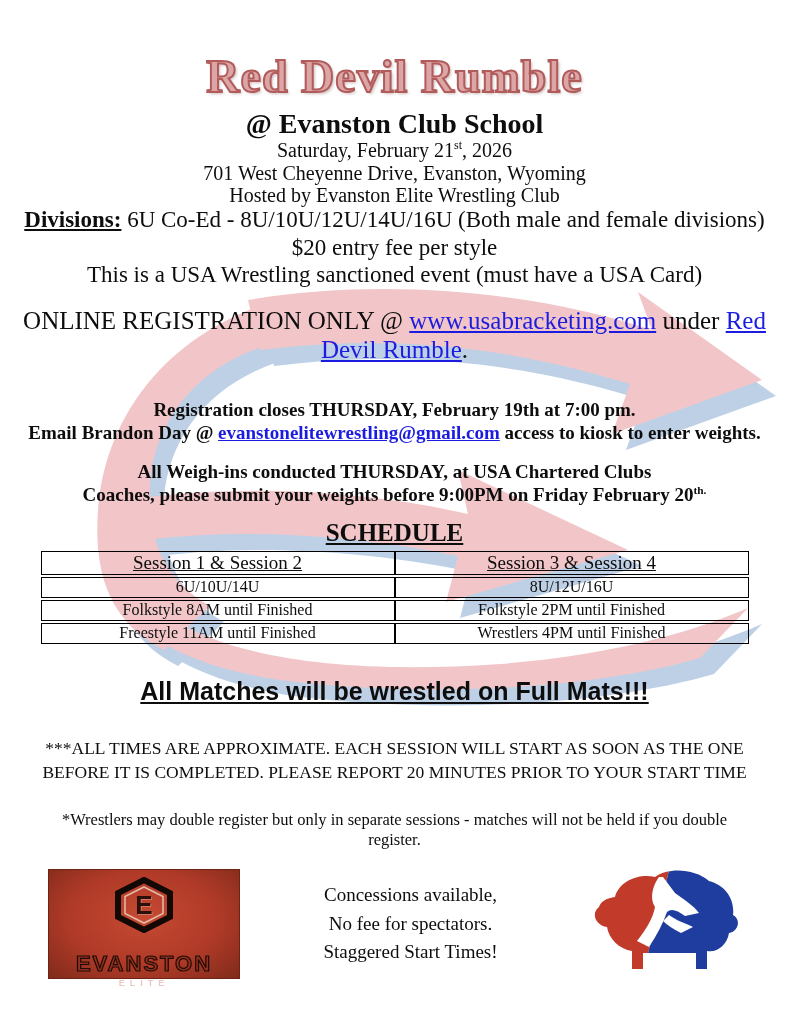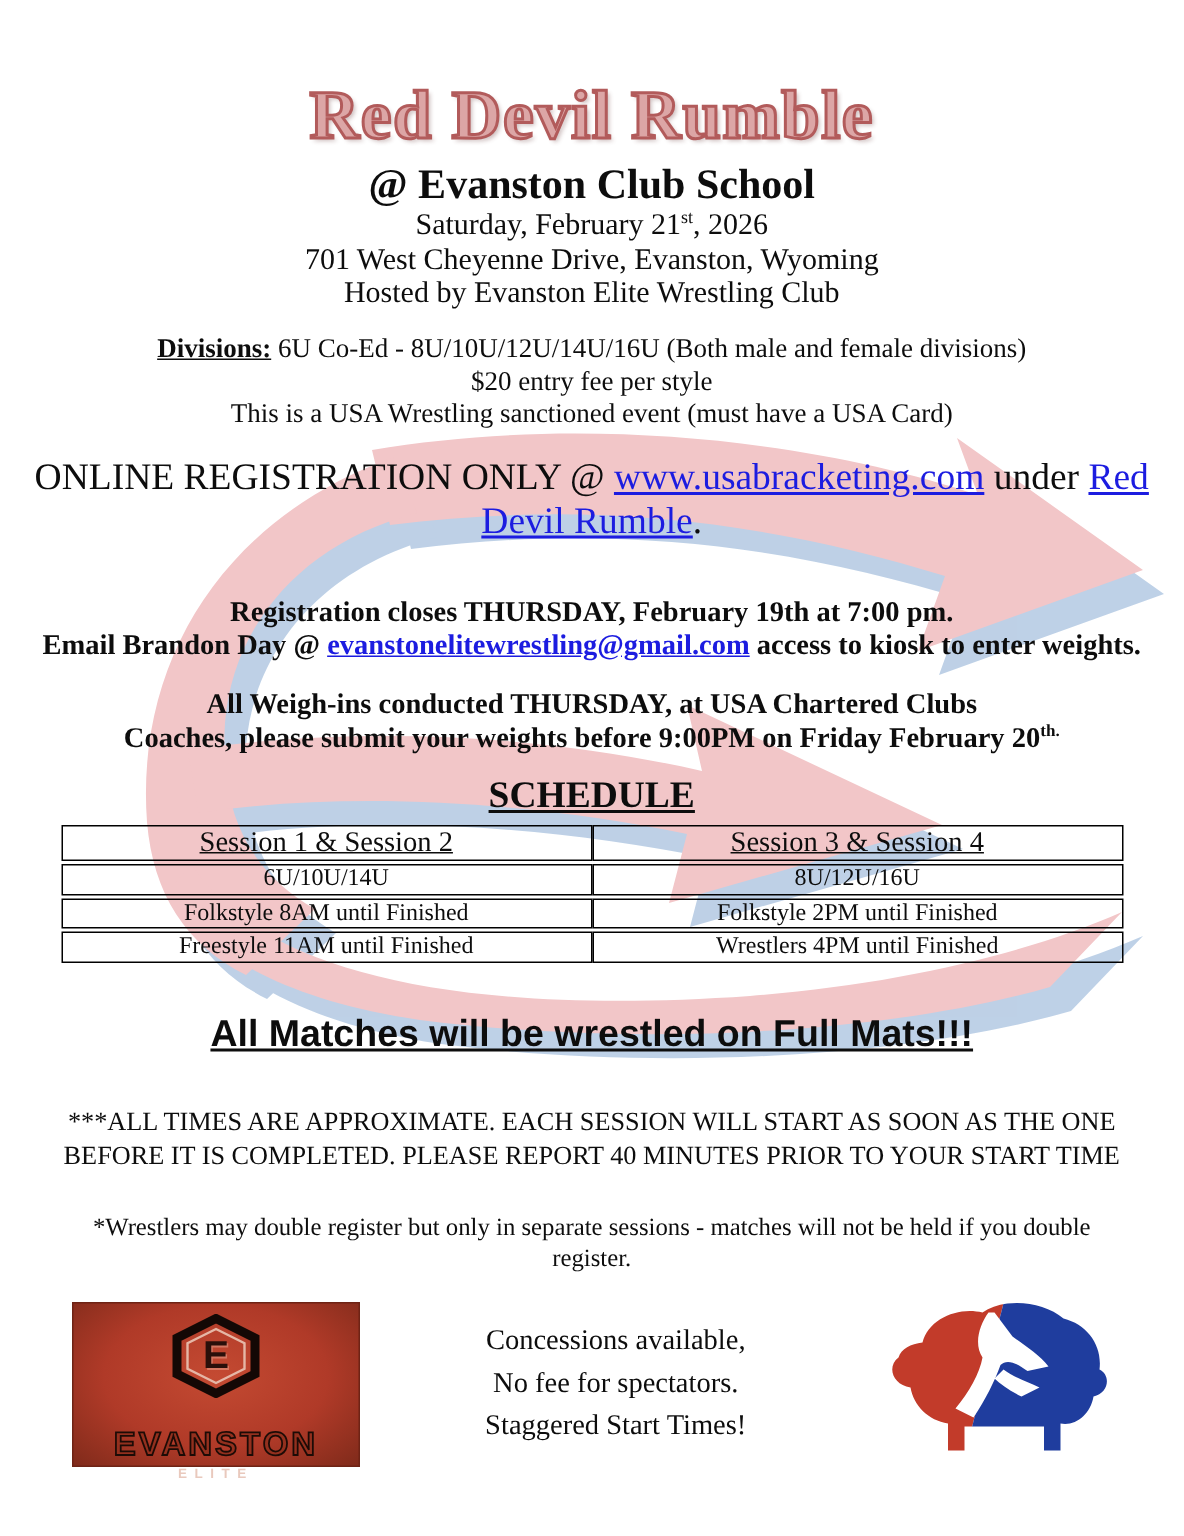--- a/index.html
+++ b/index.html
@@ -30,21 +30,21 @@
     color:var(--title-fill);
     -webkit-text-stroke:2px var(--title-stroke);
     text-shadow:2px 2px 3px rgba(90,40,40,0.30);
     letter-spacing:1px;
     margin-bottom:7px;
   }
   .venue{font-size:28px;font-weight:bold;line-height:1.12;}
   .info-line{font-size:20px;line-height:1.12;}
   sup.sm{font-size:0.6em;vertical-align:super;line-height:0;}
 
-  .divisions-block{margin-top:16px;font-size:18px;line-height:1.18;}
+  .divisions-block{font-size:23px;line-height:1.18;}
   .divisions-label{font-weight:bold;text-decoration:underline;}
 
   .online-line{margin-top:19px;font-size:25px;font-weight:normal;line-height:1.15;text-align:center;}
   a.doc-link{color:var(--link);text-decoration:underline;cursor:pointer;}
 
   .reg-block{margin-top:35px;font-size:19px;font-weight:bold;line-height:1.18;}
   .weighins-block{margin-top:17px;font-size:19px;font-weight:bold;line-height:1.18;}
 
   .schedule-heading{
     margin-top:13px;font-size:25px;font-weight:bold;
@@ -174,21 +174,21 @@
         </tr>
         <tr>
           <td>Freestyle 11AM until Finished</td>
           <td>Wrestlers 4PM until Finished</td>
         </tr>
       </tbody>
     </table>
 
     <div class="full-mats">All Matches will be wrestled on Full Mats!!!</div>
 
-    <div class="times-note">***ALL TIMES ARE APPROXIMATE. EACH SESSION WILL START AS SOON AS THE ONE BEFORE IT IS COMPLETED. PLEASE REPORT 40 MINUTES PRIOR TO YOUR START TIME</div>
+    <div class="times-note">***ALL TIMES ARE APPROXIMATE. EACH SESSION WILL START AS SOON AS THE ONE BEFORE IT IS COMPLETED. PLEASE REPORT 20 MINUTES PRIOR TO YOUR START TIME</div>
 
     <div class="double-note">*Wrestlers may double register but only in separate sessions - matches will not be held if you double register.</div>
 
     <div class="footer">
 
       <div class="club-logo">
         <div class="hex-wrap">
           <svg width="72" height="56" viewBox="0 0 72 56" aria-hidden="true">
             <polygon points="36,3 62,16 62,40 36,53 10,40 10,16" fill="none" stroke="#140805" stroke-width="6" stroke-linejoin="miter"></polygon>
             <polygon points="36,10 55,19.5 55,36.5 36,46 17,36.5 17,19.5" fill="none" stroke="#e5b7a6" stroke-width="1.6"></polygon>

